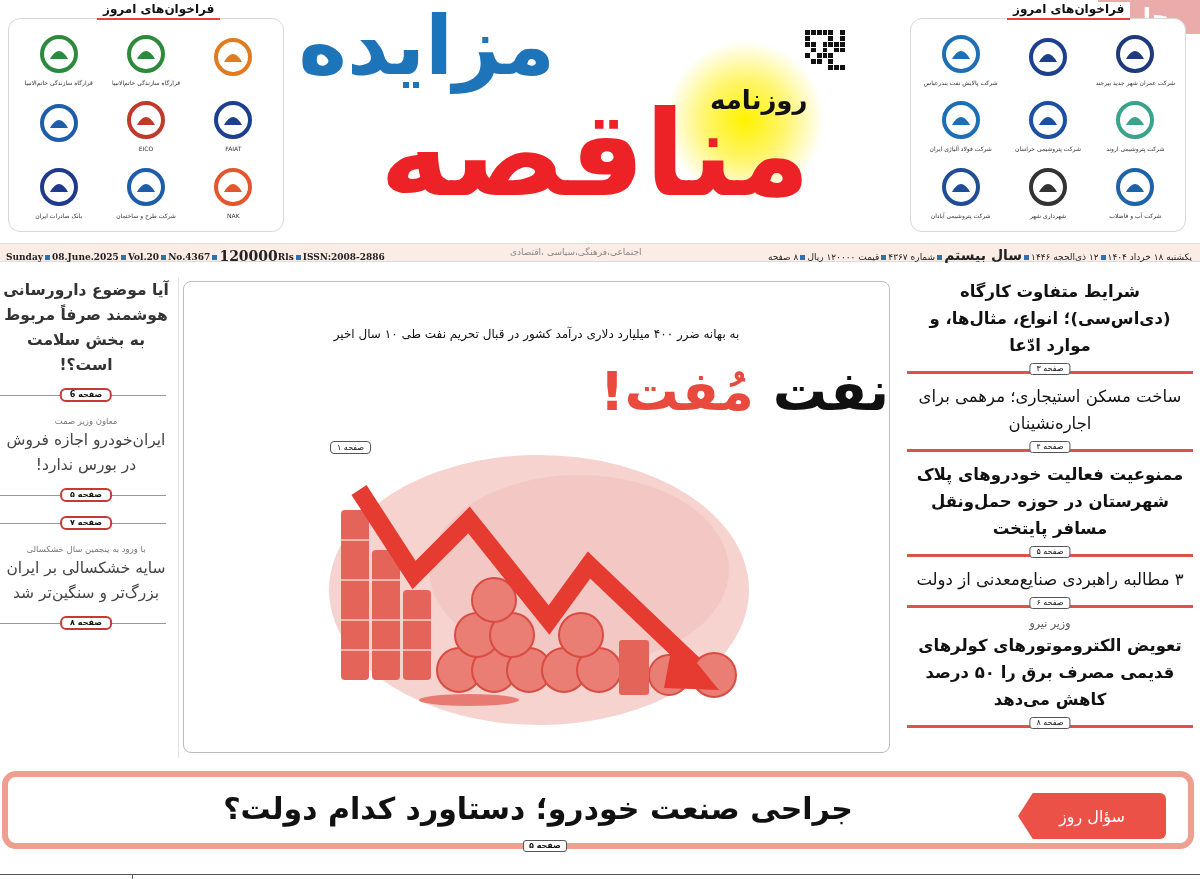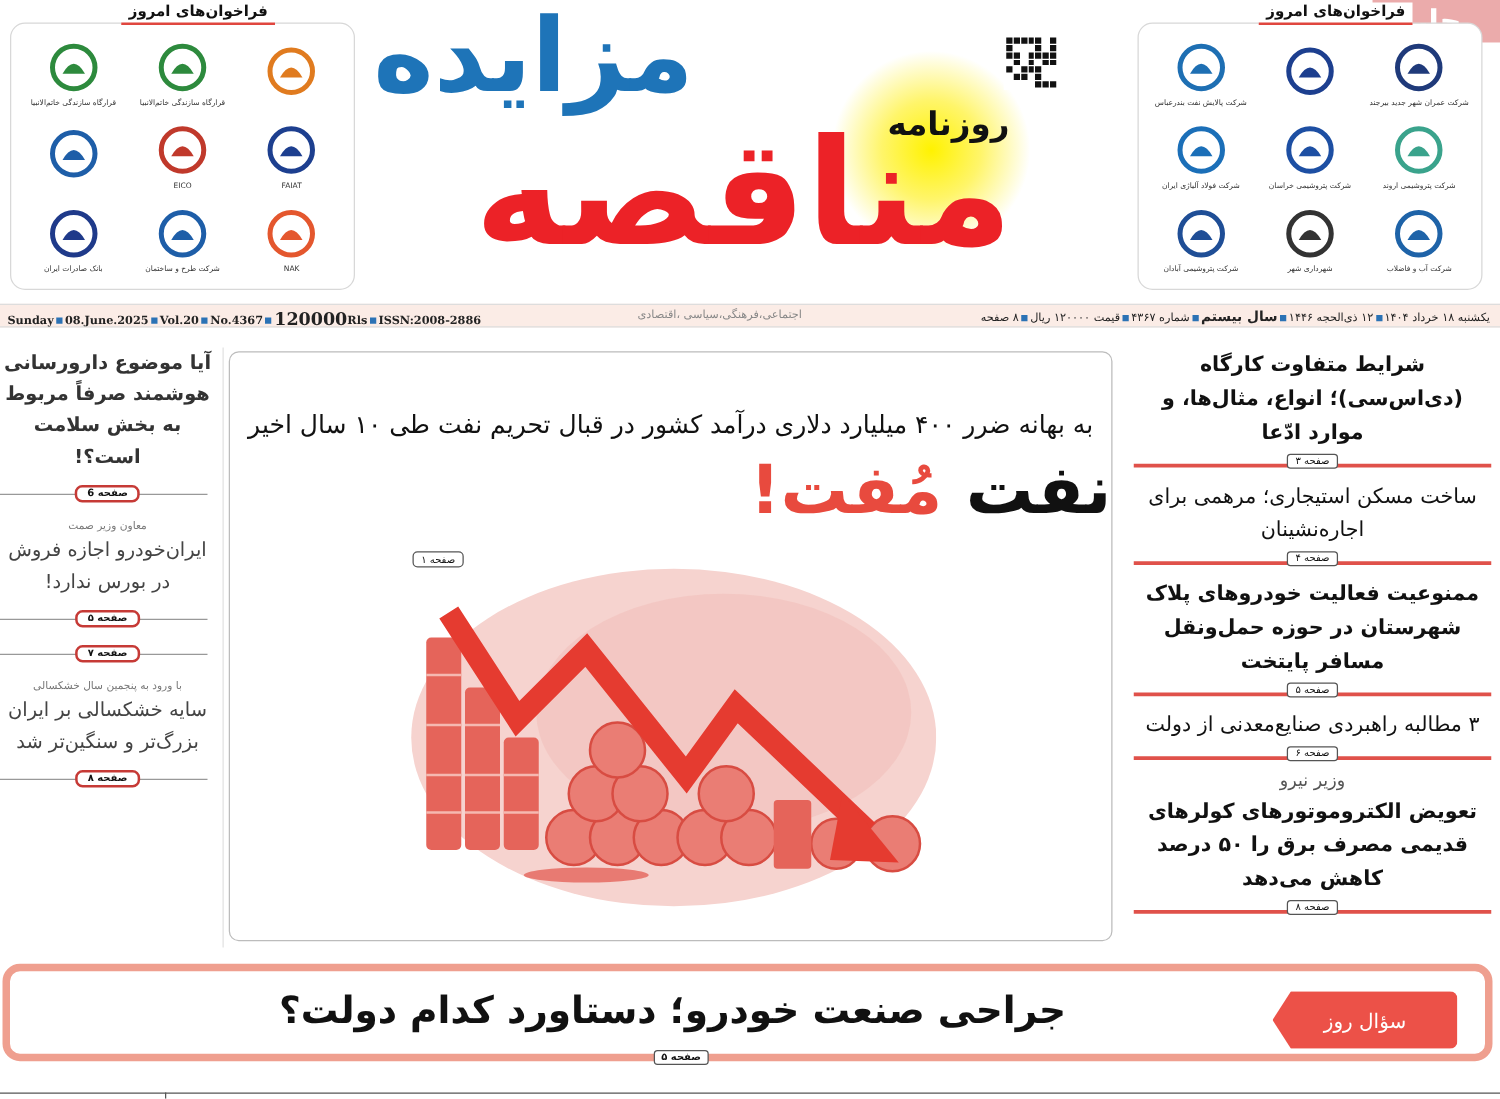--- a/index.html
+++ b/index.html
@@ -60,27 +60,27 @@
   
   .info-bar {
     position: absolute; left: 0; top: 243px; width: 1200px; height: 19px;
     background: #fbece6; border-top: 1px solid #ddd; border-bottom: 1px solid #ddd;
     font-size: 9px; font-family: "DejaVu Serif", serif;
   }
   .info-left { position: absolute; left: 6px; top: 3px; font-weight: bold; color: #222; }
   .info-left .price { font-size: 14px; position: relative; top: 1px; }
   .info-center { position: absolute; left: 510px; top: 3px; direction: rtl; color: #888; font-family: "DejaVu Sans", sans-serif; }
   .info-right { position: absolute; right: 8px; top: 3px; direction: rtl; color: #222; font-family: "DejaVu Sans", sans-serif; }
-  .info-right b { font-size: 11px; }
+  .info-right b { font-size: 14px; }
   .bullet { display: inline-block; width: 5px; height: 5px; background: #2b72b5; margin: 0 2px; vertical-align: middle; }
 
   
   .right-col { position: absolute; left: 905px; top: 278px; width: 290px; }
   .r-story { direction: rtl; text-align: center; }
-  .r-story .kicker { font-size: 14px; color: #555; margin-bottom: 2px; }
+  .r-story .kicker { font-size: 11px; color: #555; margin-bottom: 2px; }
   .r-story .headline { font-size: 16.5px; line-height: 27px; color: #111; }
   .r-story .headline.bold { font-weight: bold; }
   .r-sep { position: relative; height: 10px; margin: 6px 0 8px; }
   .r-sep::before { content: ""; position: absolute; left: 2px; right: 2px; top: 6px; height: 3px; background: #e0514a; }
   .page-tag {
     position: absolute; left: 50%; transform: translateX(-50%); top: -2px;
     font-size: 8px; background: #fff; border: 1px solid #555; border-radius: 3px; padding: 0 6px; direction: rtl; line-height: 10px;
   }
 
   
@@ -96,21 +96,21 @@
     font-size: 8px; font-weight: bold; background: #fff; border: 2px solid #c63a36; border-radius: 6px; padding: 0 8px; direction: rtl; line-height: 10px;
   }
   .left-divider { position: absolute; left: 178px; top: 278px; width: 1px; height: 480px; background: #e2e2e2; }
 
   
   .feature {
     position: absolute; left: 183px; top: 281px; width: 707px; height: 472px;
     border: 1px solid #bcbcbc; border-radius: 8px; background: #fff;
   }
   .feature .overline {
-    position: absolute; top: 45px; left: 0; width: 100%; text-align: center; direction: rtl; font-size: 20px; color: #111;
+    position: absolute; top: 45px; left: 0; width: 100%; text-align: center; direction: rtl; font-size: 12px; color: #111;
   }
   .feature .title {
     position: absolute; top: 80px; left: 0; width: 100%; text-align: right; direction: rtl;
     font-size: 54px; font-weight: bold; line-height: 1.1;
   }
   .feature .title .black { color: #111; }
   .feature .title .red { color: #e84a3e; }
   .feature .fp-tag {
     position: absolute; left: 146px; top: 159px; font-size: 8px; border: 1px solid #555; border-radius: 4px; padding: 0 6px; background: #fff; direction: rtl; line-height: 11px;
   }

